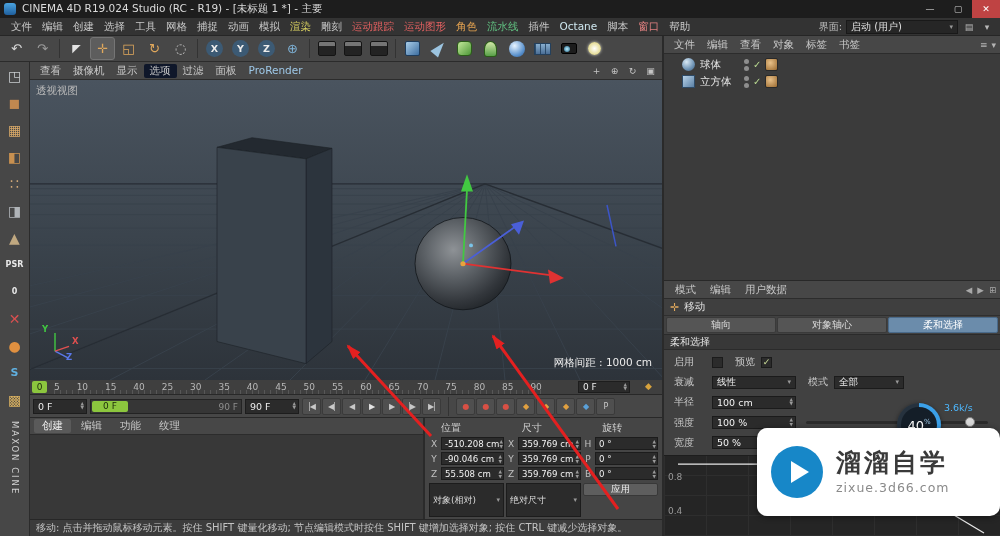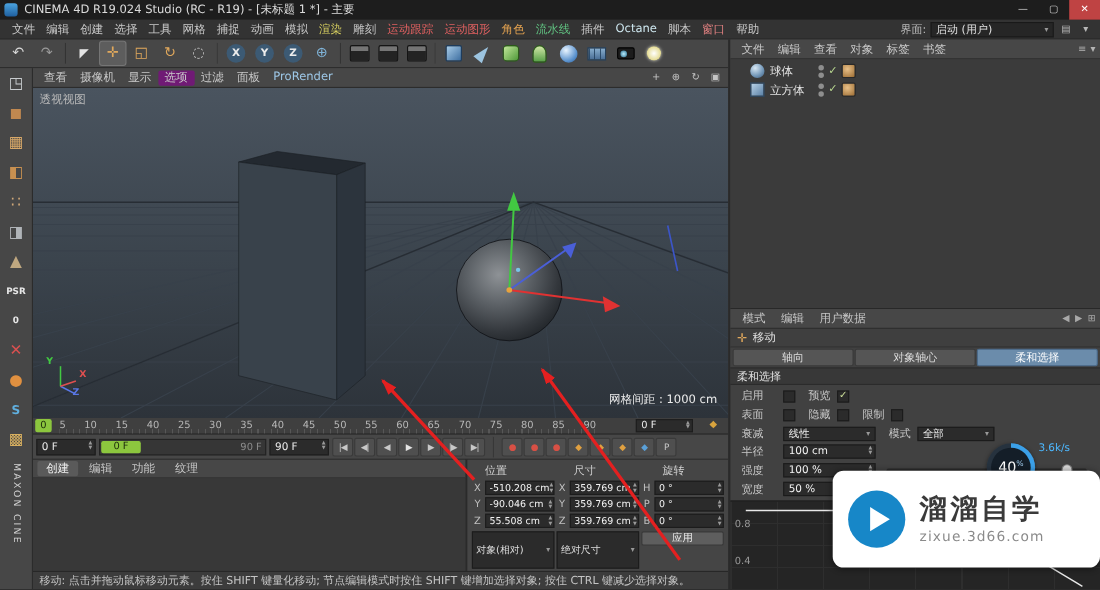--- a/index.html
+++ b/index.html
@@ -74,21 +74,21 @@
   .rail-glyph.txt{font-size:8px;font-weight:bold;}
   .rail-glyph.txt-lg{font-size:11px;font-weight:bold;}
   .rail-brand{writing-mode:vertical-rl;font-size:8.5px;color:#d2d2d2;letter-spacing:2px;margin-top:8px;}
 
   
   .center{position:absolute;left:30px;top:62px;width:632px;height:474px;display:flex;flex-direction:column;}
   .vp-menu{flex:0 0 18px;background:#474747;display:flex;align-items:center;padding:0 4px;
            border-bottom:1px solid #2c2c2c;}
   .vp-menu-items{display:flex;}
   .vmi{padding:0 6px;font-size:10.5px;white-space:nowrap;}
-  .vmi.hover{background:#701a75;border-radius:2px;}
+  .vmi.hover{background:#0f172a;border-radius:2px;}
   .vp-corner{margin-left:auto;display:flex;gap:3px;}
   .vci{width:15px;height:14px;font-size:9px;color:#c4c4c4;display:flex;align-items:center;justify-content:center;}
 
   .viewport{flex:1;position:relative;overflow:hidden;
             background:linear-gradient(#4a545f,#3a434c 55%,#2d333a);}
   .viewport svg.scene{position:absolute;inset:0;width:100%;height:100%;}
   .vp-label{position:absolute;left:6px;top:4px;font-size:10.5px;color:#b8b8b8;}
   .grid-label{position:absolute;right:10px;bottom:10px;font-size:10.5px;color:#ececec;}
   .ax{position:absolute;font-size:8.5px;font-weight:bold;}
   .ax-y{left:12px;bottom:46px;color:#42c842;}
@@ -794,28 +794,20 @@
     </div>
 
     <div class="am-params">
       <div class="prow">
         <span class="plab">启用</span>
         <span class="cb"></span>
         <span class="plab w2">预览</span>
         <span class="cb">✓</span>
       </div>
       <div class="prow">
-        <span class="plab">表面</span>
-        <span class="cb"></span>
-        <span class="plab w2">隐藏</span>
-        <span class="cb"></span>
-        <span class="plab w2">限制</span>
-        <span class="cb"></span>
-      </div>
-      <div class="prow">
         <span class="plab">衰减</span>
         <span class="pdd">
             <span>线性</span>
           </span>
         <span class="plab w2">模式</span>
         <span class="pdd w70">
             <span>全部</span>
           </span>
       </div>
       <div class="prow">

